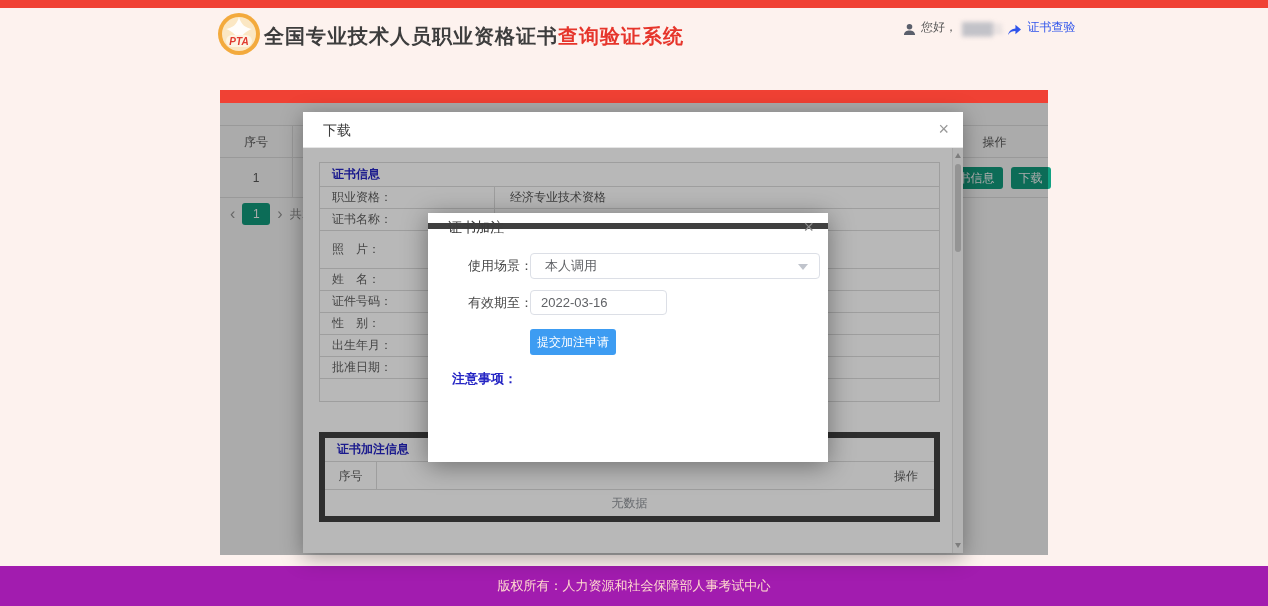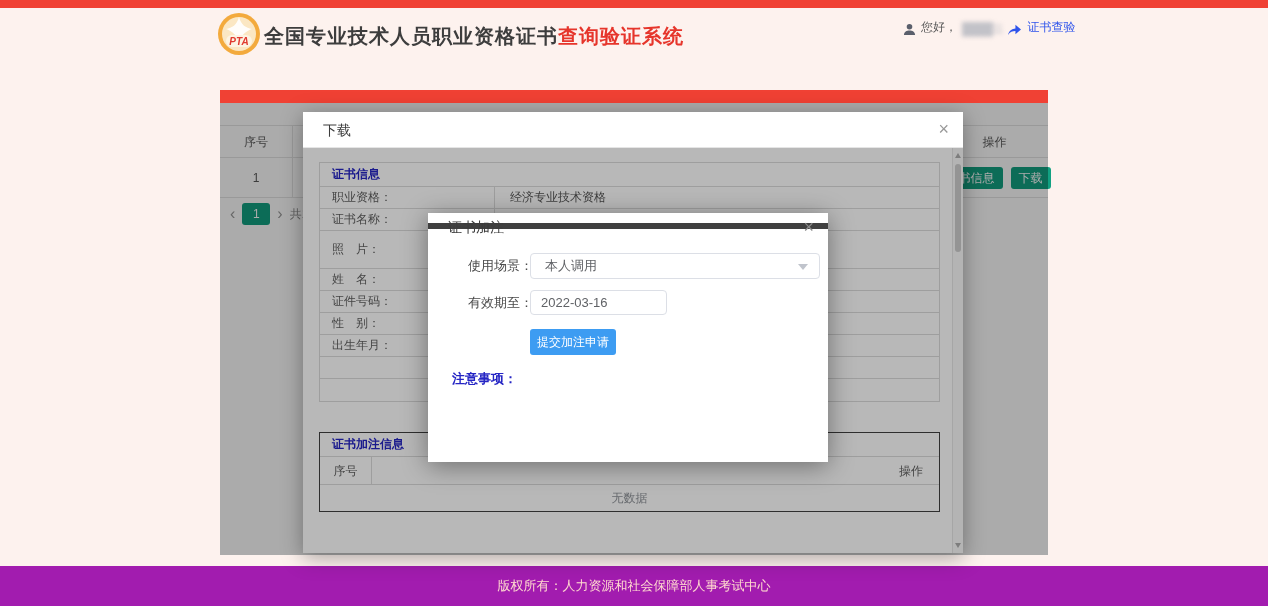--- a/index.html
+++ b/index.html
@@ -45,21 +45,21 @@
   .dm-body { position:absolute; left:0; top:36px; width:660px; height:405px; background:#fff; }
 
   .info-table { position:absolute; left:16px; top:14px; width:621px; border:1px solid #dcdcdc; font-size:12px; }
   .t-section { height:24px; line-height:23px; padding-left:12px; color:#2525c4; font-weight:bold; border-bottom:1px solid #dcdcdc; }
   .t-row { position:relative; height:22px; border-bottom:1px solid #dcdcdc; }
   .t-row.tall { height:38px; }
   .t-row.empty { height:22px; border-bottom:none; }
   .t-label { position:absolute; left:0; top:0; bottom:0; width:175px; padding-left:12px; color:#5f5f5f; border-right:1px solid #dcdcdc; display:flex; align-items:center; }
   .t-value { position:absolute; left:175px; right:0; top:0; bottom:0; padding-left:15px; color:#555; display:flex; align-items:center; }
 
-  .anno-table { position:absolute; left:16px; top:284px; width:621px; border:1px solid #404040; font-size:12px; }
+  .anno-table { position:absolute; left:16px; top:284px; width:621px; border:6px solid #404040; font-size:12px; }
   .anno-cols { position:relative; height:28px; line-height:28px; color:#5f5f5f; border-bottom:1px solid #dcdcdc; }
   .anno-col-no { position:absolute; left:0; top:0; width:52px; height:100%; text-align:center; border-right:1px solid #dcdcdc; }
   .anno-col-op { position:absolute; right:16px; top:0; }
   .anno-empty { height:26px; line-height:26px; text-align:center; color:#8f9399; }
 
   .dm-scroll { position:absolute; top:0; right:0; width:11px; height:405px; background:#fafafa; border-left:1px solid #e6e6e6; }
   .scroll-up { position:absolute; top:5px; left:2px; width:0; height:0; border-left:3.5px solid transparent; border-right:3.5px solid transparent; border-bottom:5px solid #adadad; }
   .scroll-down { position:absolute; bottom:5px; left:2px; width:0; height:0; border-left:3.5px solid transparent; border-right:3.5px solid transparent; border-top:5px solid #adadad; }
   .scroll-thumb { position:absolute; top:16px; left:2px; width:6px; height:88px; background:#cdcdcd; border-radius:3px; }
   #overlay2 { position:absolute; left:0; top:0; width:100%; height:100%; background:rgba(0,0,0,0.28); }
@@ -171,20 +171,21 @@
       </div>
       <div class="t-row">
         <div class="t-label">性　别：</div>
         <div class="t-value"></div>
       </div>
       <div class="t-row">
         <div class="t-label">出生年月：</div>
         <div class="t-value"></div>
       </div>
       <div class="t-row">
+        <div class="t-label">批准日期：</div>
         <div class="t-value"></div>
       </div>
       <div class="t-row empty"></div>
     </div>
 
     <div class="anno-table">
       <div class="t-section">证书加注信息</div>
       <div class="anno-cols">
         <div class="anno-col-no">序号</div>
         <div class="anno-col-op">操作</div>

